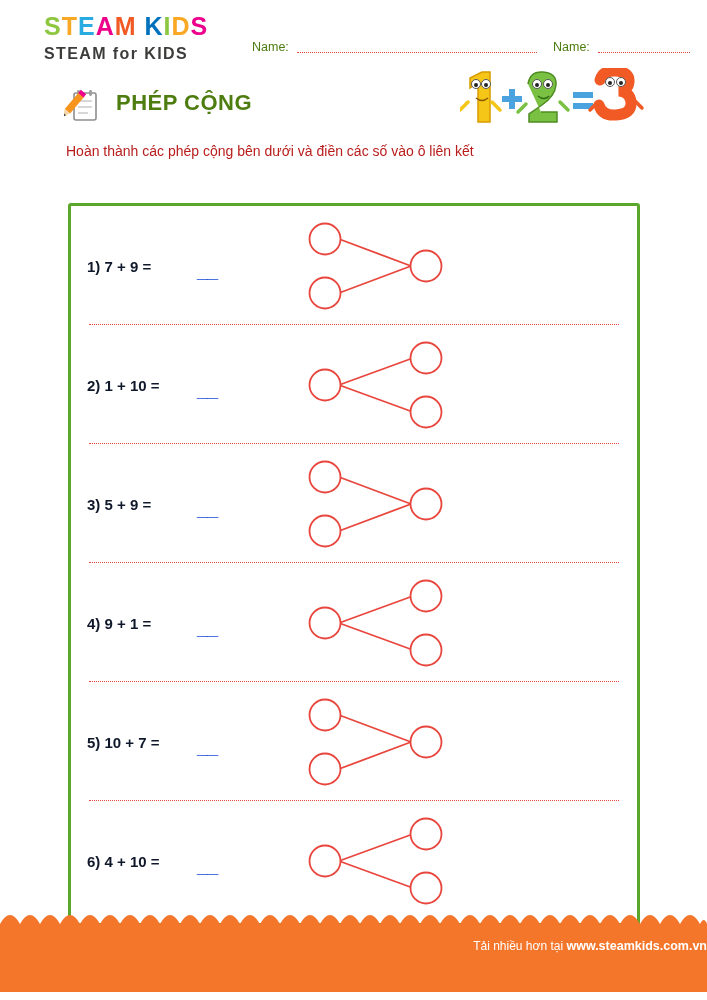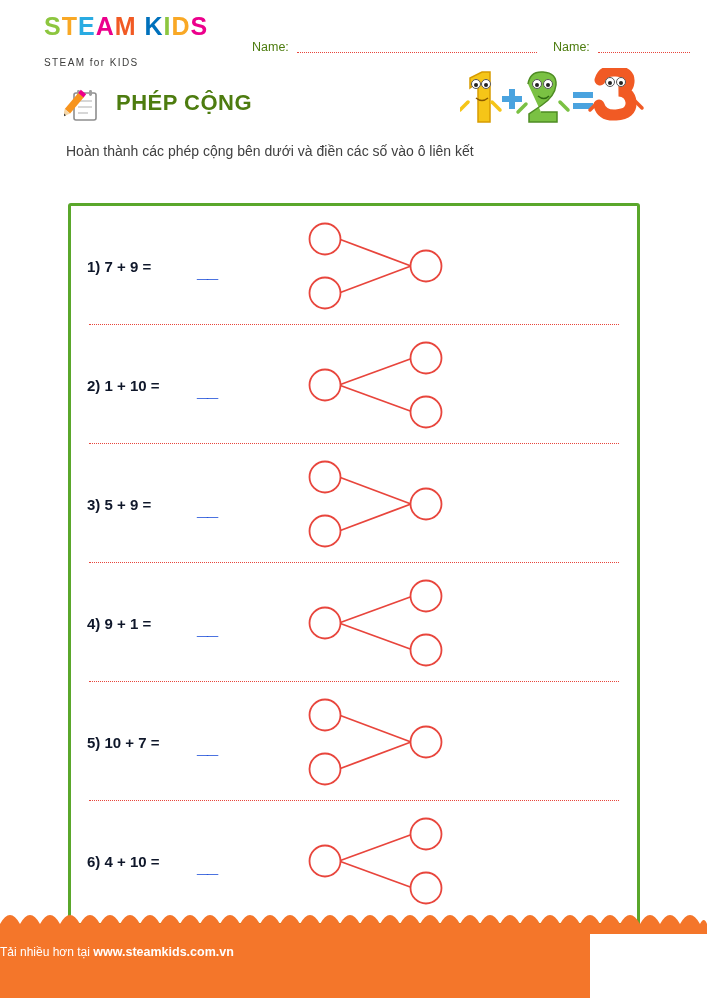--- a/index.html
+++ b/index.html
@@ -46,23 +46,23 @@
   .logo-main .s1 { color: #8dc63f; }
   .logo-main .s2 { color: #f9a825; }
   .logo-main .s3 { color: #29abe2; }
   .logo-main .s4 { color: #ec008c; }
   .logo-main .s5 { color: #f15a24; }
   .logo-main .k1 { color: #0071bc; }
   .logo-main .k2 { color: #8dc63f; }
   .logo-main .k3 { color: #f9a825; }
   .logo-main .k4 { color: #ec008c; }
   .logo-sub {
-    margin-top: 18px;
-    font-size: 10px;
-    font-weight: normal;
+    margin-top: 6px;
+    font-size: 16px;
+    font-weight: bold;
     letter-spacing: 1.4px;
     color: #3c3c3b;
   }
 
   .name-field, .date-field {
     position: absolute;
     top: 40px;
     font-size: 12.5px;
     color: #4d7c0f;
     white-space: nowrap;
@@ -110,21 +110,21 @@
     top: 68px;
     width: 190px;
     height: 62px;
   }
 
   .instructions {
     position: absolute;
     left: 66px;
     top: 143px;
     font-size: 14px;
-    color: #404040;
+    color: #b91c1c;
   }
 
   
   .worksheet {
     position: absolute;
     left: 68px;
     top: 203px;
     width: 572px;
     height: 723px;
     border: 3px solid #5aa72b;
@@ -187,26 +187,26 @@
   .footer-wave {
     position: absolute;
     left: 0;
     bottom: 66px;
     width: 707px;
     height: 22px;
   }
   .footer {
     position: absolute;
     left: 0;
-    bottom: 2px;
-    width: 590px;
+    bottom: 8px;
+    width: 707px;
     height: 66px;
     background: #f4762a;
     color: #ffffff;
-    text-align: left;
+    text-align: right;
   }
   .footer-line1 {
     margin-top: 13px;
     font-size: 12px;
   }
   .footer-line1 b { font-size: 12.5px; }
   .footer-line2 {
     margin-top: 7px;
     font-size: 11px;
   }

